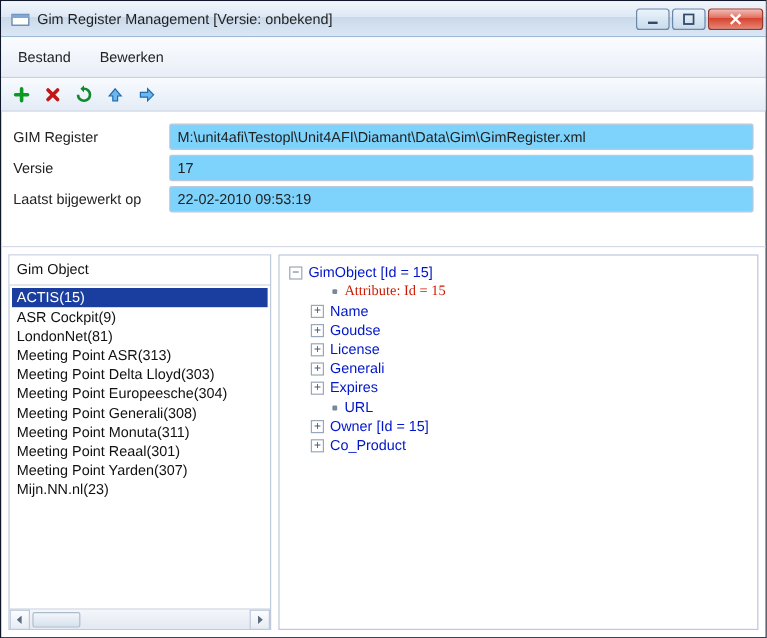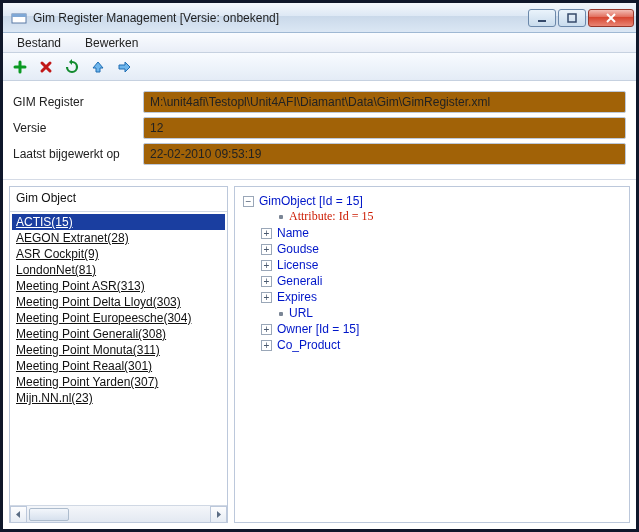--- a/index.html
+++ b/index.html
@@ -1,37 +1,37 @@
 <!DOCTYPE html>
 <html><head>
 <meta charset="utf-8">
 <style>
   * { box-sizing: border-box; font-family: "Segoe UI", Tahoma, sans-serif; font-size: 12px; }
   html, body { margin:0; padding:0; background:#fff; }
-  .window { width:639px; height:532px; border:3px solid #0f172a; position:relative; background:#fff; display:flex; flex-direction:column; box-shadow:0 0 6px rgba(0,0,0,.4); }
+  .window { width:639px; height:532px; border:1px solid #0f172a; position:relative; background:#fff; display:flex; flex-direction:column; box-shadow:0 0 6px rgba(0,0,0,.4); }
   .titlebar { height:30px; background:linear-gradient(#f3f7fb,#dde8f5 45%,#cad9ea 46%,#dbe7f4); display:flex; align-items:center; padding:0 2px 0 8px; border-bottom:1px solid #9fb8d3; }
   .titlebar .appicon { width:16px; height:16px; margin-right:6px; display:inline-block; }
   .titlebar .title { color:#1f1f1f; flex:1; white-space:nowrap; overflow:hidden; }
   .winbtns { display:flex; gap:2px; }
   .winbtn { width:28px; height:18px; border:1px solid #6b88aa; border-radius:3px; background:linear-gradient(#eaf3fb,#c9dced); display:flex; align-items:center; justify-content:center; }
   .winbtn.close { width:46px; background:linear-gradient(#f3bcb4,#e16b5a 45%,#d64530 46%,#e98574); border-color:#96362a; }
   .winbtn svg { display:block; }
-  .menubar { height:20px; background:linear-gradient(#fafcff,#e9eef7); border-bottom:1px solid #c6d1e0; display:flex; align-items:center; padding:0 4px; gap:4px; }
+  .menubar { height:34px; background:linear-gradient(#fafcff,#e9eef7); border-bottom:1px solid #c6d1e0; display:flex; align-items:center; padding:0 4px; gap:4px; }
   .menuitem { padding:2px 10px; color:#222; }
   .toolbar { height:28px; background:linear-gradient(#f8fbff,#e4ecf6); border-bottom:1px solid #c6d1e0; display:flex; align-items:center; padding:0 8px; gap:8px; }
   .tbtn { width:18px; height:18px; display:flex; align-items:center; justify-content:center; }
-  .infopanel { padding:6px 10px 10px 10px; border-bottom:1px solid #d5dbe6; }
+  .infopanel { padding:6px 10px 24px 10px; border-bottom:1px solid #d5dbe6; }
   .formrow { display:flex; align-items:center; margin:4px 0; }
   .formrow .lbl { width:130px; color:#222; }
-  .formrow .val { flex:1; background:#a16207; border:1px solid #bcc8db; border-radius:2px; padding:3px 6px; color:#222; }
+  .formrow .val { flex:1; background:#7dd3fc; border:1px solid #bcc8db; border-radius:2px; padding:3px 6px; color:#222; }
   .body { flex:1; display:flex; overflow:hidden; padding:6px; gap:6px; }
   .listpane { width:219px; border:1px solid #bcc8db; display:flex; flex-direction:column; background:#fff; }
   .listheader { border-bottom:1px solid #d0d8e4; padding:4px 6px 6px 6px; color:#111; background:#fff;}
   .listbody { flex:1; overflow:hidden; padding:2px 2px; }
-  .listitem { padding:1px 4px; color:#111; white-space:nowrap;text-decoration:underline; }
+  .listitem { padding:1px 4px; color:#111; white-space:nowrap; }
   .listitem.selected { background:#1a3ea0; color:#fff; }
   .hscroll { height:17px; border-top:1px solid #d0d8e4; background:linear-gradient(#f4f6fa,#e3e9f2); display:flex; align-items:center; }
   .hscroll .arrow { width:17px; height:17px; border:1px solid #bcc8db; background:linear-gradient(#fdfdfe,#e6ecf4); display:flex; align-items:center; justify-content:center; }
   .hscroll .track { flex:1; position:relative; height:17px; }
   .hscroll .thumb { position:absolute; left:2px; top:2px; height:13px; width:40px; background:linear-gradient(#f2f6fb,#d7e1ee); border:1px solid #adbccd; border-radius:2px; }
   .treepane { flex:1; border:1px solid #bcc8db; background:#fff; padding:6px 4px; overflow:auto; }
   .tree ul { list-style:none; margin:0; padding-left:18px; }
   .tree > ul { padding-left:4px; }
   .tree li { padding:1px 0; white-space:nowrap; }
   .expander { display:inline-block; width:11px; height:11px; border:1px solid #9aa7b8; background:#fff; margin-right:5px; vertical-align:middle; text-align:center; line-height:9px; font-size:10px; color:#4a5a70; }
@@ -108,35 +108,34 @@
       </span>
   </div>
 
   <div class="infopanel">
     <div class="formrow">
       <span class="lbl">GIM Register</span>
       <span class="val">M:\unit4afi\Testopl\Unit4AFI\Diamant\Data\Gim\GimRegister.xml</span>
     </div>
     <div class="formrow">
       <span class="lbl">Versie</span>
-      <span class="val">12</span>
+      <span class="val">17</span>
     </div>
     <div class="formrow">
       <span class="lbl">Laatst bijgewerkt op</span>
       <span class="val">22-02-2010 09:53:19</span>
     </div>
   </div>
 
   <div class="body">
 
     <div class="listpane">
       <div class="listheader">Gim Object</div>
       <div class="listbody" id="listbody">
           <div class="listitem selected">ACTIS(15)</div>
-          <div class="listitem">AEGON Extranet(28)</div>
           <div class="listitem">ASR Cockpit(9)</div>
           <div class="listitem">LondonNet(81)</div>
           <div class="listitem">Meeting Point ASR(313)</div>
           <div class="listitem">Meeting Point Delta Lloyd(303)</div>
           <div class="listitem">Meeting Point Europeesche(304)</div>
           <div class="listitem">Meeting Point Generali(308)</div>
           <div class="listitem">Meeting Point Monuta(311)</div>
           <div class="listitem">Meeting Point Reaal(301)</div>
           <div class="listitem">Meeting Point Yarden(307)</div>
           <div class="listitem">Mijn.NN.nl(23)</div>

